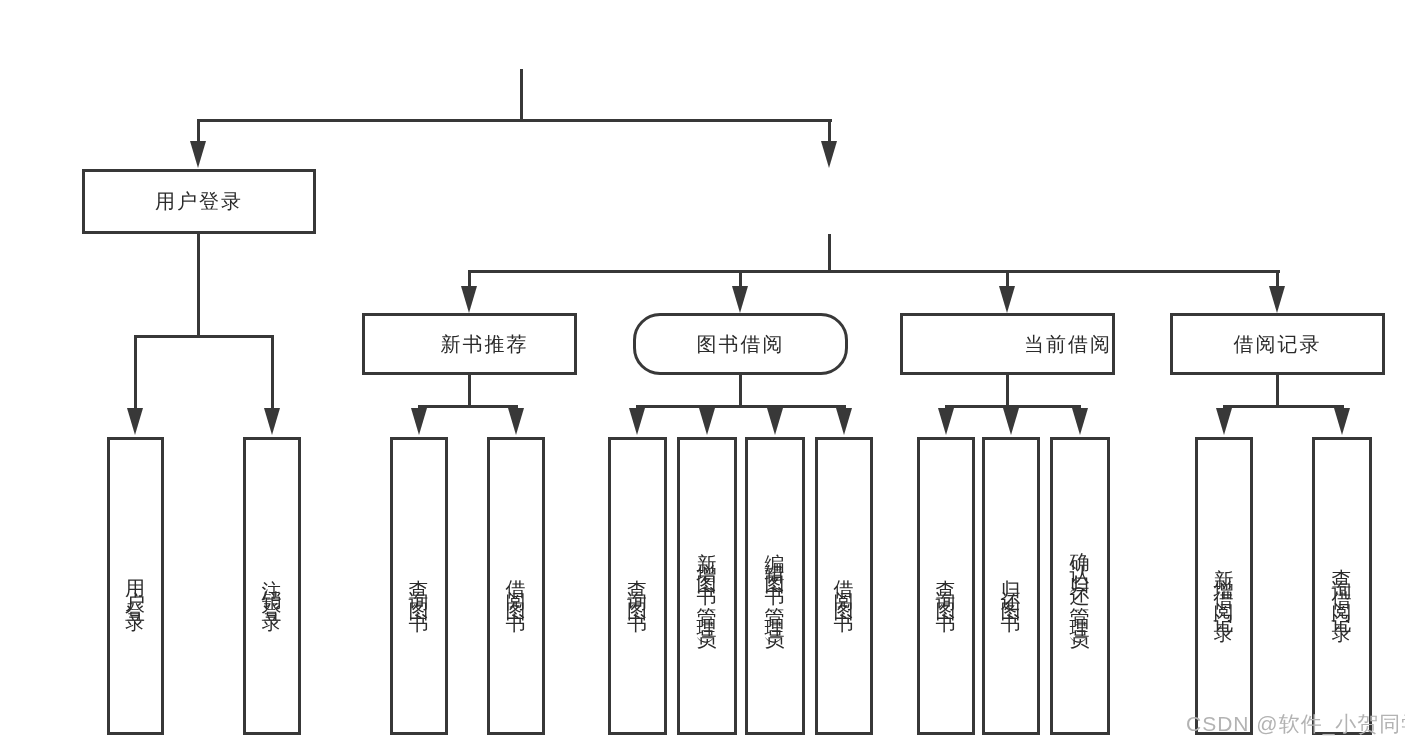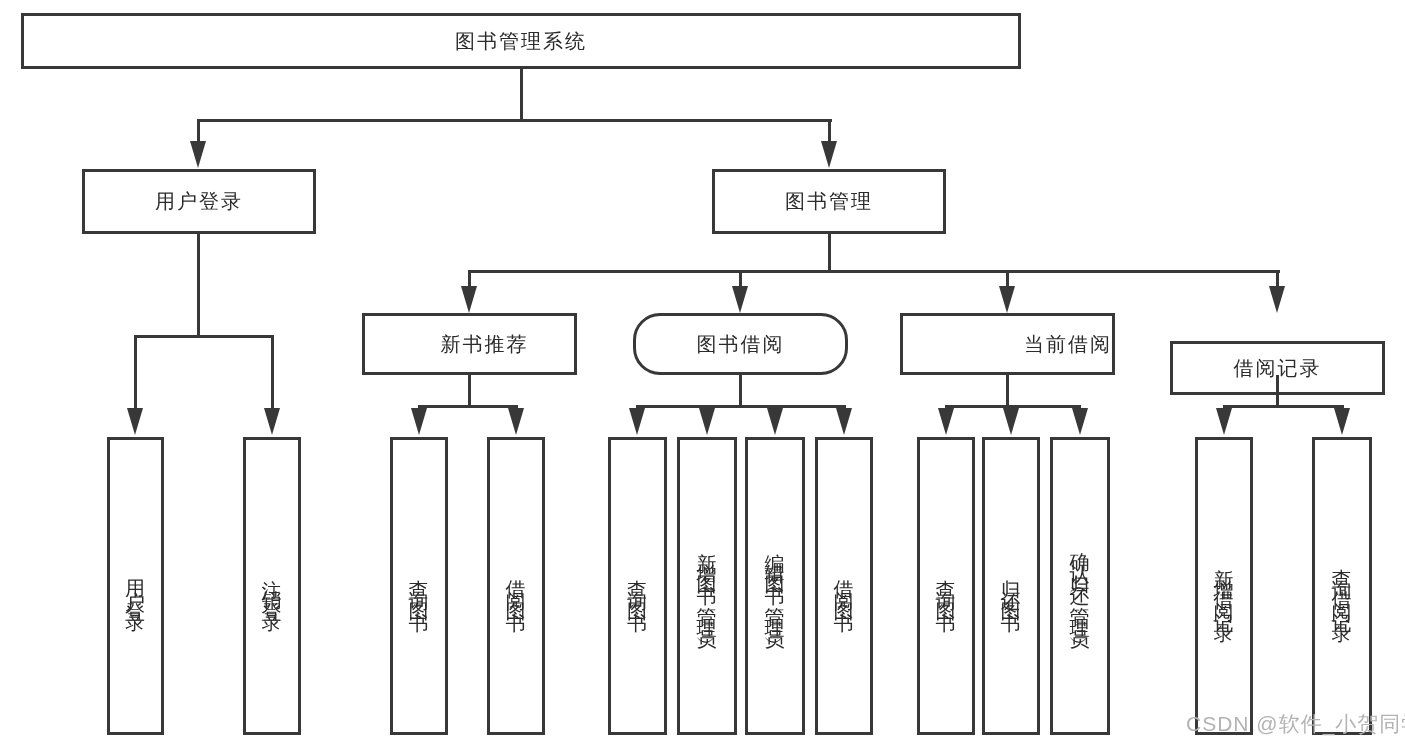--- a/index.html
+++ b/index.html
@@ -64,36 +64,30 @@
     color: var(--wm);
     white-space: nowrap;
     z-index: 5;
   }
 </style>
 </head>
 <body>
 
 <div class="canvas">
 
-  <div class="box" style="left:21px; top:13px; width:1000px; height:56px;">
-    <span class="hlabel">图书管理系统</span>
-  </div>
 
   <div class="v" style="left:520px; top:69px; height:52px;"></div>
   <div class="h" style="left:197px; top:119px; width:635px;"></div>
   <div class="v" style="left:197px; top:119px; height:23px;"></div>
   <div class="arw" style="left:190px; top:141px;"></div>
   <div class="v" style="left:828px; top:119px; height:23px;"></div>
   <div class="arw" style="left:821px; top:141px;"></div>
 
   <div class="box" style="left:82px; top:169px; width:234px; height:65px;">
     <span class="hlabel">用户登录</span>
-  </div>
-  <div class="box" style="left:712px; top:169px; width:234px; height:65px;">
-    <span class="hlabel">图书管理</span>
   </div>
 
   <div class="v" style="left:197px; top:234px; height:103px;"></div>
   <div class="h" style="left:134px; top:335px; width:140px;"></div>
   <div class="v" style="left:134px; top:335px; height:74px;"></div>
   <div class="arw" style="left:127px; top:408px;"></div>
   <div class="v" style="left:271px; top:335px; height:74px;"></div>
   <div class="arw" style="left:264px; top:408px;"></div>
 
   <div class="box" style="left:107px; top:437px; width:57px; height:298px;">
@@ -116,21 +110,21 @@
 
   <div class="box" style="left:362px; top:313px; width:215px; height:62px;padding-left:30px;">
     <span class="hlabel">新书推荐</span>
   </div>
   <div class="box" style="left:633px; top:313px; width:215px; height:62px;border-radius:27px;">
     <span class="hlabel">图书借阅</span>
   </div>
   <div class="box" style="left:900px; top:313px; width:215px; height:62px;justify-content:flex-end;">
     <span class="hlabel">当前借阅</span>
   </div>
-  <div class="box" style="left:1170px; top:313px; width:215px; height:54px;margin-top:28px;">
+  <div class="box" style="left:1170px; top:313px; width:215px; height:62px;">
     <span class="hlabel">借阅记录</span>
   </div>
 
   <div class="v" style="left:468px; top:375px; height:32px;"></div>
   <div class="h" style="left:418px; top:405px; width:100px;"></div>
   <div class="arw" style="left:411px; top:408px;"></div>
   <div class="arw" style="left:508px; top:408px;"></div>
 
   <div class="box" style="left:390px; top:437px; width:58px; height:298px;">
     <span class="vlabel">查询图书</span>

